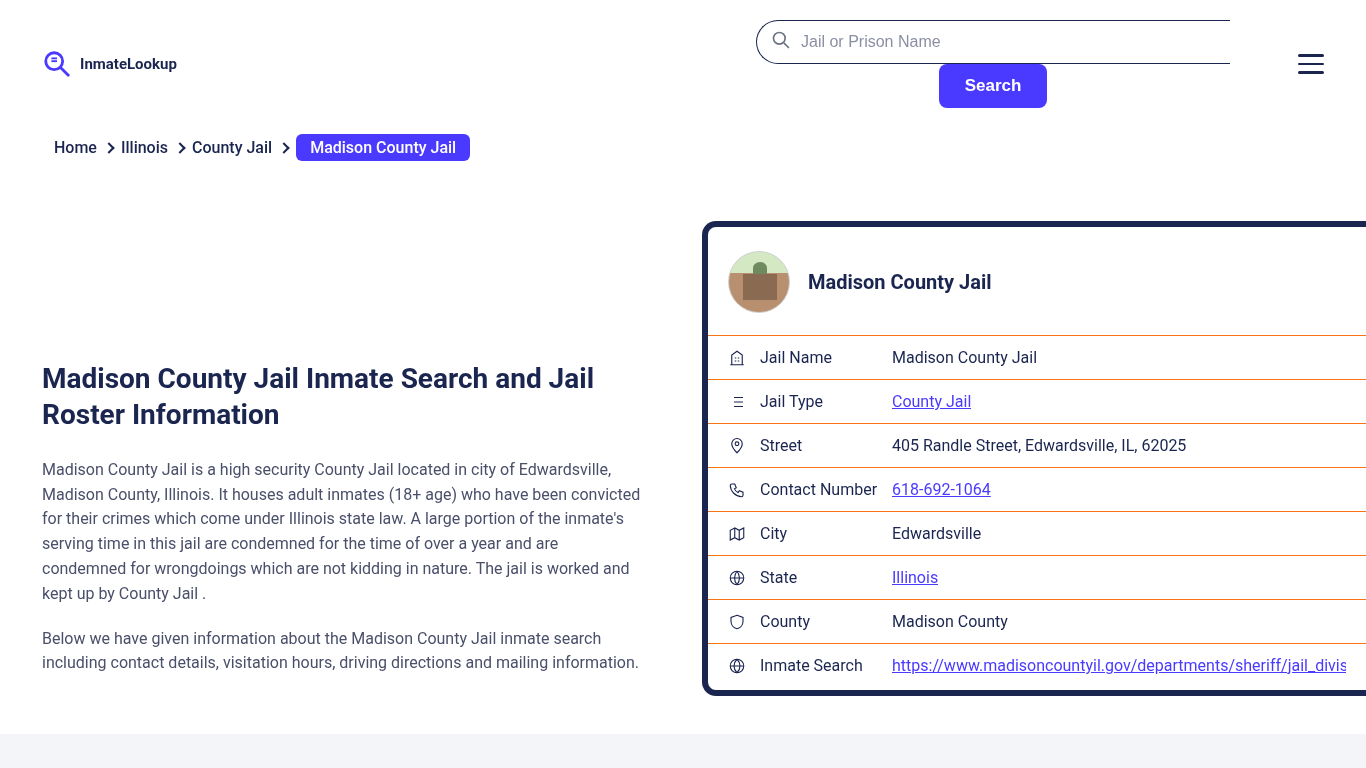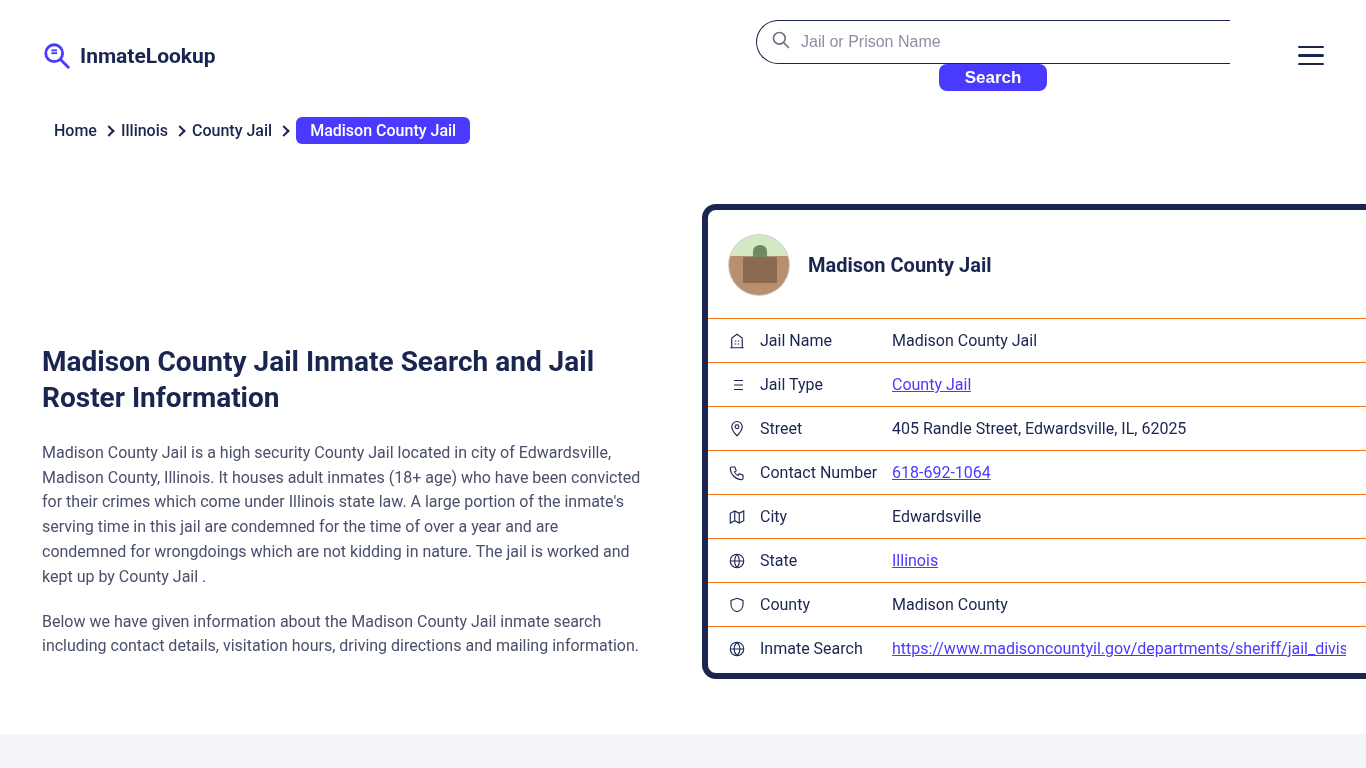--- a/index.html
+++ b/index.html
@@ -25,21 +25,21 @@
       gap: 8px;
       cursor: pointer;
     }
     .logo-icon {
       width: 30px;
       height: 30px;
       position: relative;
     }
     .logo-icon svg { width: 100%; height: 100%; }
     .logo-text {
-      font-size: 21px;
+      font-size: 15px;
       font-weight: 700;
       color: #1a2550;
     }
     .search-wrap {
       display: flex;
       align-items: center;
       margin-left: auto;
       flex-direction: column;
     }
     .search-box {
@@ -58,21 +58,21 @@
       outline: none;
       font-size: 16px;
       width: 100%;
       color: #333;
     }
     .search-box input::placeholder { color: #8b8fa3; }
     .search-btn {
       background: #4a3aff;
       color: #fff;
       border: none;
-      height: 27px;
+      height: 44px;
       padding: 0 26px;
       font-size: 17px;
       font-weight: 600;
       border-radius: 8px;
       cursor: pointer;
     }
     .hamburger {
       display: flex;
       flex-direction: column;
       gap: 6px;

